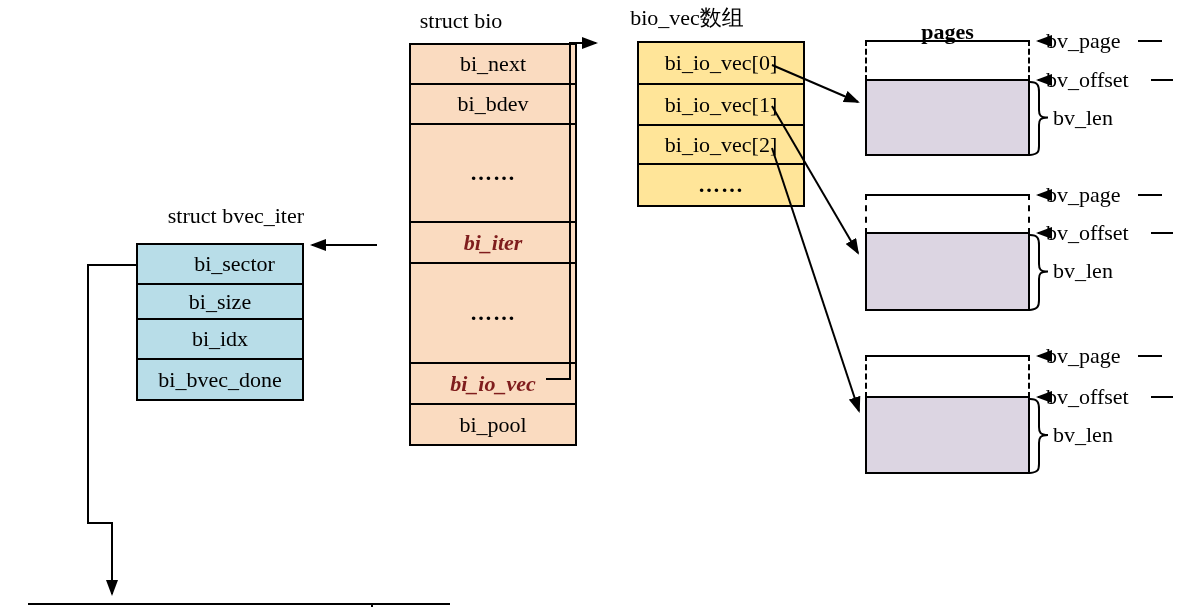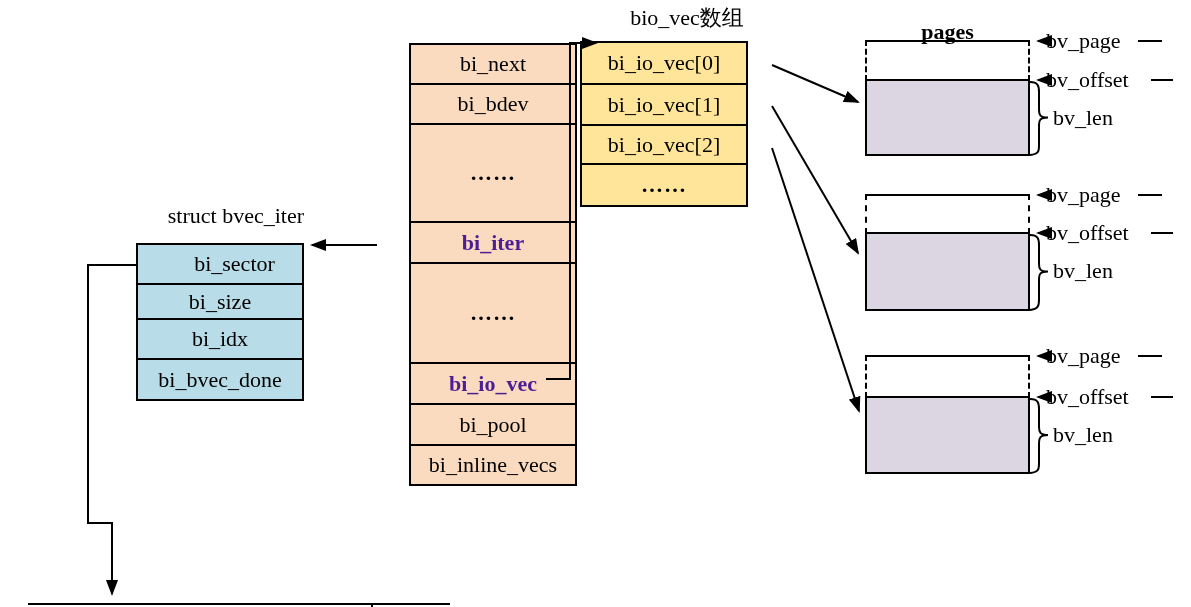--- a/index.html
+++ b/index.html
@@ -13,61 +13,61 @@
   .tbl { position:absolute; }
   .cell {
     box-sizing:border-box; border:2px solid #000; margin-top:-2px;
     display:flex; align-items:center; justify-content:center;
     font-size:22px; white-space:nowrap;
   }
   .cell:first-child { margin-top:0; }
   .bio-cell  { background:#FADBC0; }
   .bvec-cell { background:#B8DDE8; }
   .vec-cell  { background:#FFE599; }
-  .hl   { color:#4c1d95; font-weight:bold; }
+  .hl   { color:#7f1d1d; font-weight:bold;font-style:italic; }
   .dots { font-weight:bold; letter-spacing:1px; }
   .page-outline {
     position:absolute; box-sizing:border-box;
     border-top:2px solid #000; border-left:2px dashed #000; border-right:2px dashed #000;
   }
   .page-box {
     position:absolute; box-sizing:border-box;
     border:2px solid #000; background:#DCD5E2;
   }
   .ann { position:absolute; font-size:22px; line-height:24px; white-space:nowrap; }
   svg.overlay { position:absolute; left:0; top:0; pointer-events:none; }
 </style>
 </head>
 <body>
 
 <div id="canvas">
 
+  <div class="title" style="left:377px; top:8px; width:168px;">struct bio</div>
   <div class="title" style="left:136px; top:203px; width:168px;text-align:right;">struct bvec_iter</div>
   <div class="title" style="left:603px; top:3px; width:168px;">bio_vec数组</div>
   <div class="title" style="left:865px; top:19px; width:165px;font-weight:bold;">pages</div>
 
   <div class="tbl" style="left:377px; top:43px; width:168px;padding-left:32px;">
     <div class="cell bio-cell" style="height:42px;">bi_next</div>
     <div class="cell bio-cell" style="height:42px;">bi_bdev</div>
     <div class="cell bio-cell dots" style="height:100px;">……</div>
     <div class="cell bio-cell hl" style="height:43px;">bi_iter</div>
     <div class="cell bio-cell dots" style="height:102px;">……</div>
     <div class="cell bio-cell hl" style="height:43px;">bi_io_vec</div>
     <div class="cell bio-cell" style="height:43px;">bi_pool</div>
-    <div class="cell bio-cell" style="height:42px;">bi_inline_vecs</div>
   </div>
 
   <div class="tbl" style="left:136px; top:243px; width:168px;">
     <div class="cell bvec-cell" style="height:42px;padding-left:29px;">bi_sector</div>
     <div class="cell bvec-cell" style="height:37px;">bi_size</div>
     <div class="cell bvec-cell" style="height:42px;">bi_idx</div>
     <div class="cell bvec-cell" style="height:43px;">bi_bvec_done</div>
   </div>
 
-  <div class="tbl" style="left:580px; top:41px; width:168px;">
+  <div class="tbl" style="left:637px; top:41px; width:168px;">
     <div class="cell vec-cell" style="height:44px;">bi_io_vec[0]</div>
     <div class="cell vec-cell" style="height:43px;">bi_io_vec[1]</div>
     <div class="cell vec-cell" style="height:41px;">bi_io_vec[2]</div>
     <div class="cell vec-cell dots" style="height:44px;">……</div>
   </div>
 
   <div class="page-outline" style="left:865px; top:40px;  width:165px; height:41px;"></div>
   <div class="page-box" style="left:865px; top:79px;  width:165px; height:77px;"></div>
 
   <div class="page-outline" style="left:865px; top:194px; width:165px; height:40px;"></div>

